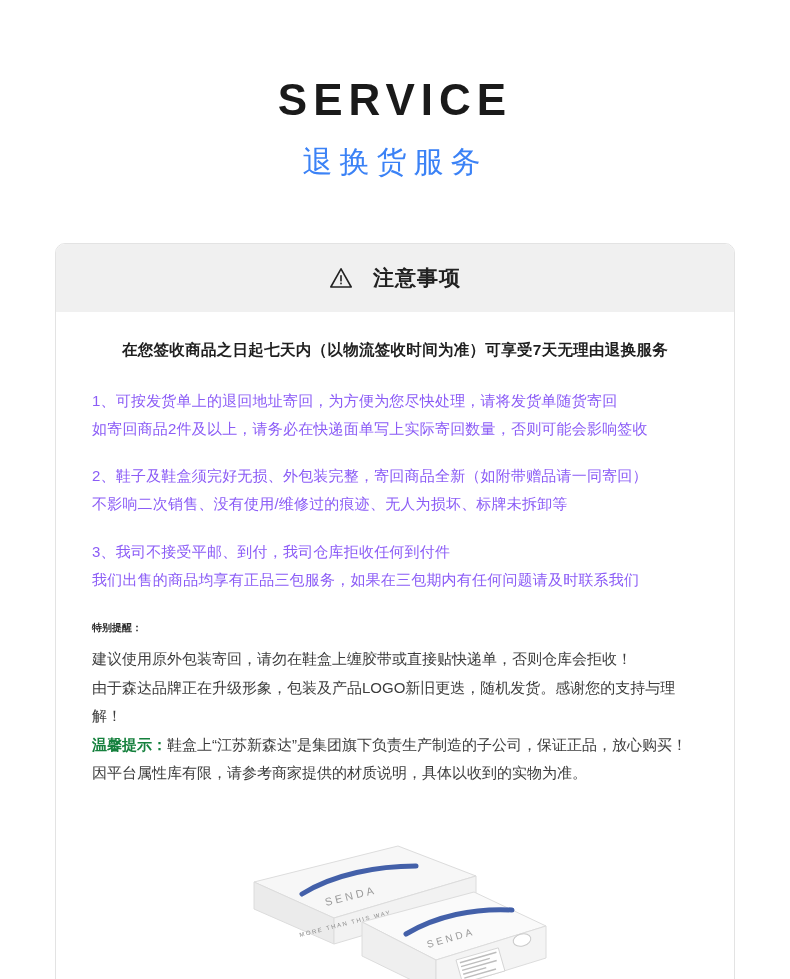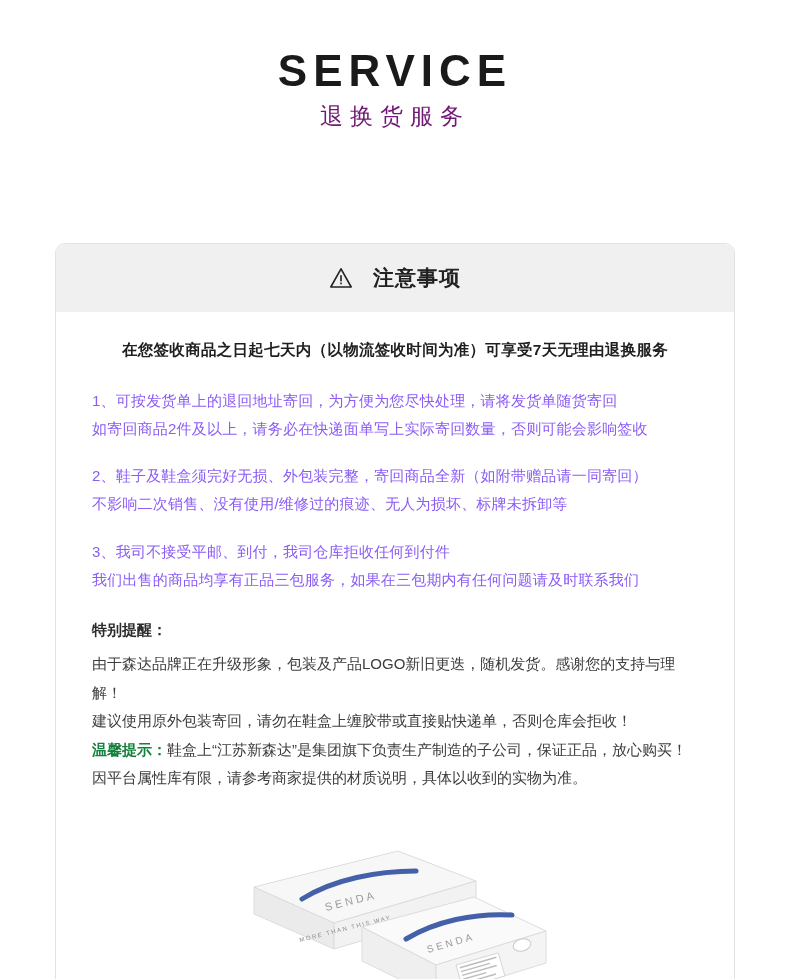--- a/index.html
+++ b/index.html
@@ -18,35 +18,35 @@
   .page {
     width: 790px;
     height: 979px;
     position: relative;
     background: #ffffff;
   }
 
   
   .header {
     text-align: center;
-    padding-top: 47px;
+    padding-top: 76px;
   }
   .header-title {
     font-size: 44px;
     font-weight: bold;
     letter-spacing: 6px;
     color: #1a1a1a;
     line-height: 1.1;
     font-family: "Liberation Sans", "DejaVu Sans", sans-serif;
   }
   .header-sub {
-    margin-top: 6px;
-    font-size: 23px;
+    margin-top: 18px;
+    font-size: 30px;
     letter-spacing: 7px;
-    color: #701a75;
+    color: #3b82f6;
     font-weight: normal;
   }
 
   
   .card {
     position: absolute;
     left: 55px;
     top: 243px;
     width: 680px;
     background: #ffffff;
@@ -93,21 +93,21 @@
     margin-bottom: 20px;
   }
   .line {
     font-size: 15px;
     color: #8b5cf6;
     line-height: 1.85;
     letter-spacing: 0.2px;
   }
 
   .special-title {
-    font-size: 15px;
+    font-size: 10px;
     color: #2b2b2b;
     font-weight: bold;
     margin-top: 28px;
     margin-bottom: 10px;
   }
   .special-line {
     font-size: 15px;
     color: #3c3c3c;
     line-height: 1.9;
   }
@@ -163,22 +163,22 @@
         <div class="line">2、鞋子及鞋盒须完好无损、外包装完整，寄回商品全新（如附带赠品请一同寄回）</div>
         <div class="line">不影响二次销售、没有使用/维修过的痕迹、无人为损坏、标牌未拆卸等</div>
       </div>
 
       <div class="block">
         <div class="line">3、我司不接受平邮、到付，我司仓库拒收任何到付件</div>
         <div class="line">我们出售的商品均享有正品三包服务，如果在三包期内有任何问题请及时联系我们</div>
       </div>
 
       <div class="special-title">特别提醒：</div>
+      <div class="special-line">建议使用原外包装寄回，请勿在鞋盒上缠胶带或直接贴快递单，否则仓库会拒收！</div>
       <div class="special-line">由于森达品牌正在升级形象，包装及产品LOGO新旧更迭，随机发货。感谢您的支持与理解！</div>
-      <div class="special-line">建议使用原外包装寄回，请勿在鞋盒上缠胶带或直接贴快递单，否则仓库会拒收！</div>
       <div class="special-line">
         <span class="tip-strong">温馨提示：</span><span>鞋盒上“江苏新森达”是集团旗下负责生产制造的子公司，保证正品，放心购买！</span>
       </div>
       <div class="special-line">因平台属性库有限，请参考商家提供的材质说明，具体以收到的实物为准。</div>
 
       <div class="boximg">
         <svg width="330" height="180" viewBox="0 0 330 180" aria-hidden="true">
 
           <g>
             <polygon points="24,60 168,24 246,54 104,96" fill="#f7f7f7" stroke="#dcdcdc" stroke-width="1"></polygon>

